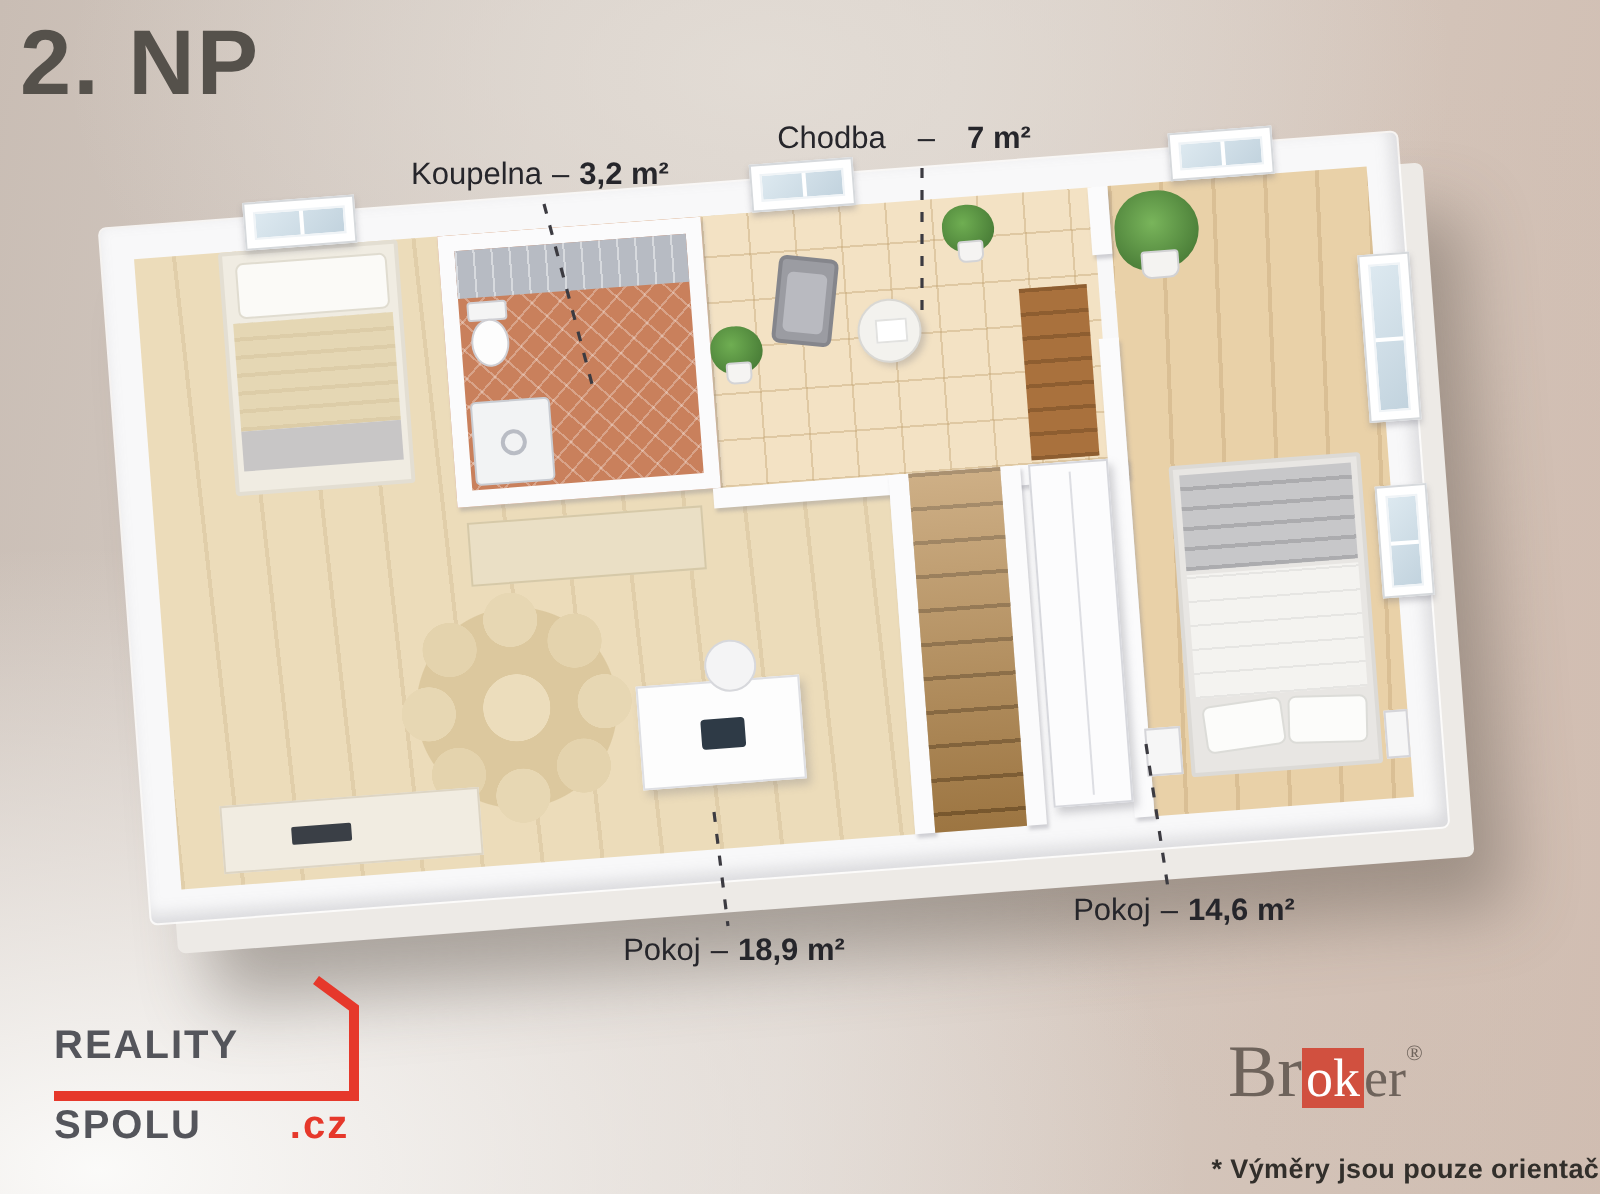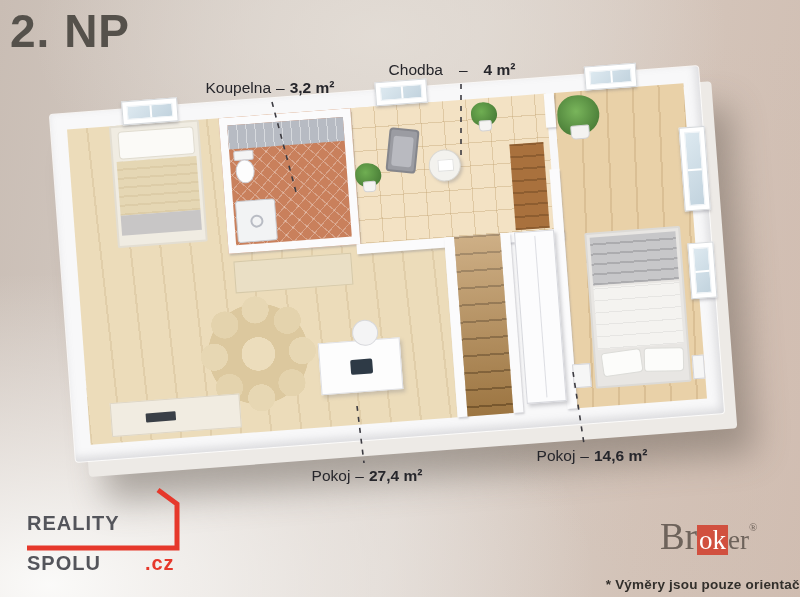--- a/index.html
+++ b/index.html
@@ -127,21 +127,21 @@
   #rs-logo{position:absolute;left:24px;top:488px;width:180px;height:102px;}
   #rs-logo svg{position:absolute;left:0;top:0;}
   .rs-line{position:absolute;left:3px;font-weight:700;font-size:20px;letter-spacing:1px;color:#54555b;}
   .rs-1{top:24px;}
   .rs-2{top:64px;}
   .rs-cz{color:#e6382b;margin-left:44px;}
   
   #bk-logo{position:absolute;left:614px;top:518px;width:180px;color:#6e635b;font-family:"Liberation Serif",serif;line-height:1;}
   .bk-row1{font-size:27px;}
   .bk-row2{font-size:26px;margin-top:-7px;margin-left:26px;}
-  .bk-big{font-size:37px;margin-left:46px;}
+  .bk-big{font-size:37px;}
   .bk-ok{background:#d1503f;color:#ffffff;padding:0 2px;}
   .bk-reg{font-size:11px;vertical-align:18px;}
   #disclaimer{position:absolute;right:12px;top:577px;font-size:13.5px;font-weight:700;color:#322f2b;letter-spacing:.2px;}
 </style>
 </head>
 <body>
 
 <div id="scene">
 
   <div id="page-title">2. NP</div>
@@ -232,26 +232,26 @@
   </svg>
 
   <div class="room-label" id="lbl-koupelna">
     <span>Koupelna</span>
       <span>–</span>
       <b>3,2 m²</b>
   </div>
   <div class="room-label" id="lbl-chodba">
     <span>Chodba</span>
       <span>–</span>
-      <b>4 m²</b>
+      <b>7 m²</b>
   </div>
   <div class="room-label" id="lbl-pokoj-l">
     <span>Pokoj</span>
       <span>–</span>
-      <b>27,4 m²</b>
+      <b>18,9 m²</b>
   </div>
   <div class="room-label" id="lbl-pokoj-r">
     <span>Pokoj</span>
       <span>–</span>
       <b>14,6 m²</b>
   </div>
 
   <div id="rs-logo">
     <svg width="180" height="102" viewBox="0 0 180 102">
       <polyline points="3,60 153,60 153,16 134,2" fill="none" stroke="#e6382b" stroke-width="5"></polyline>

